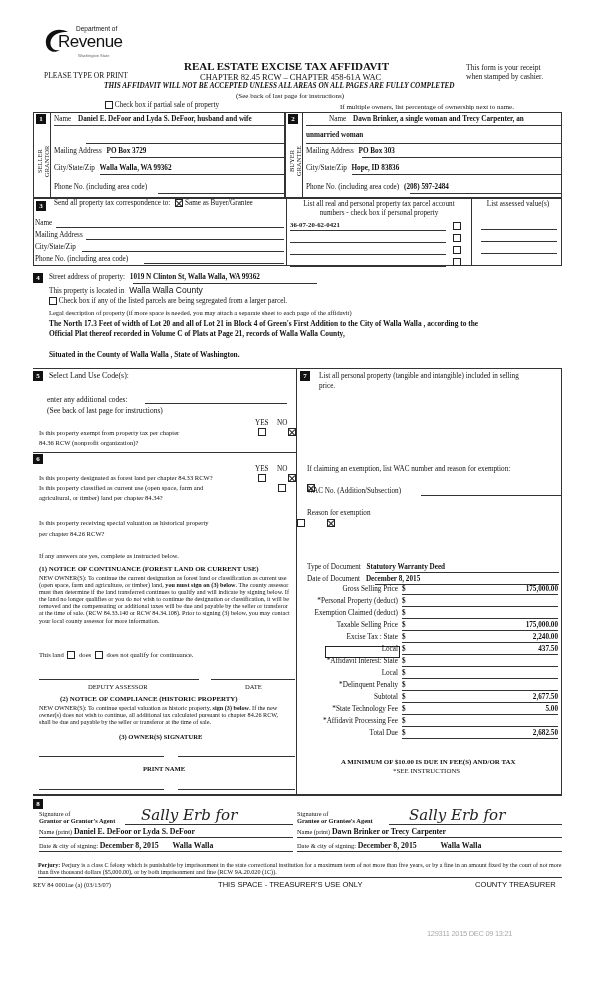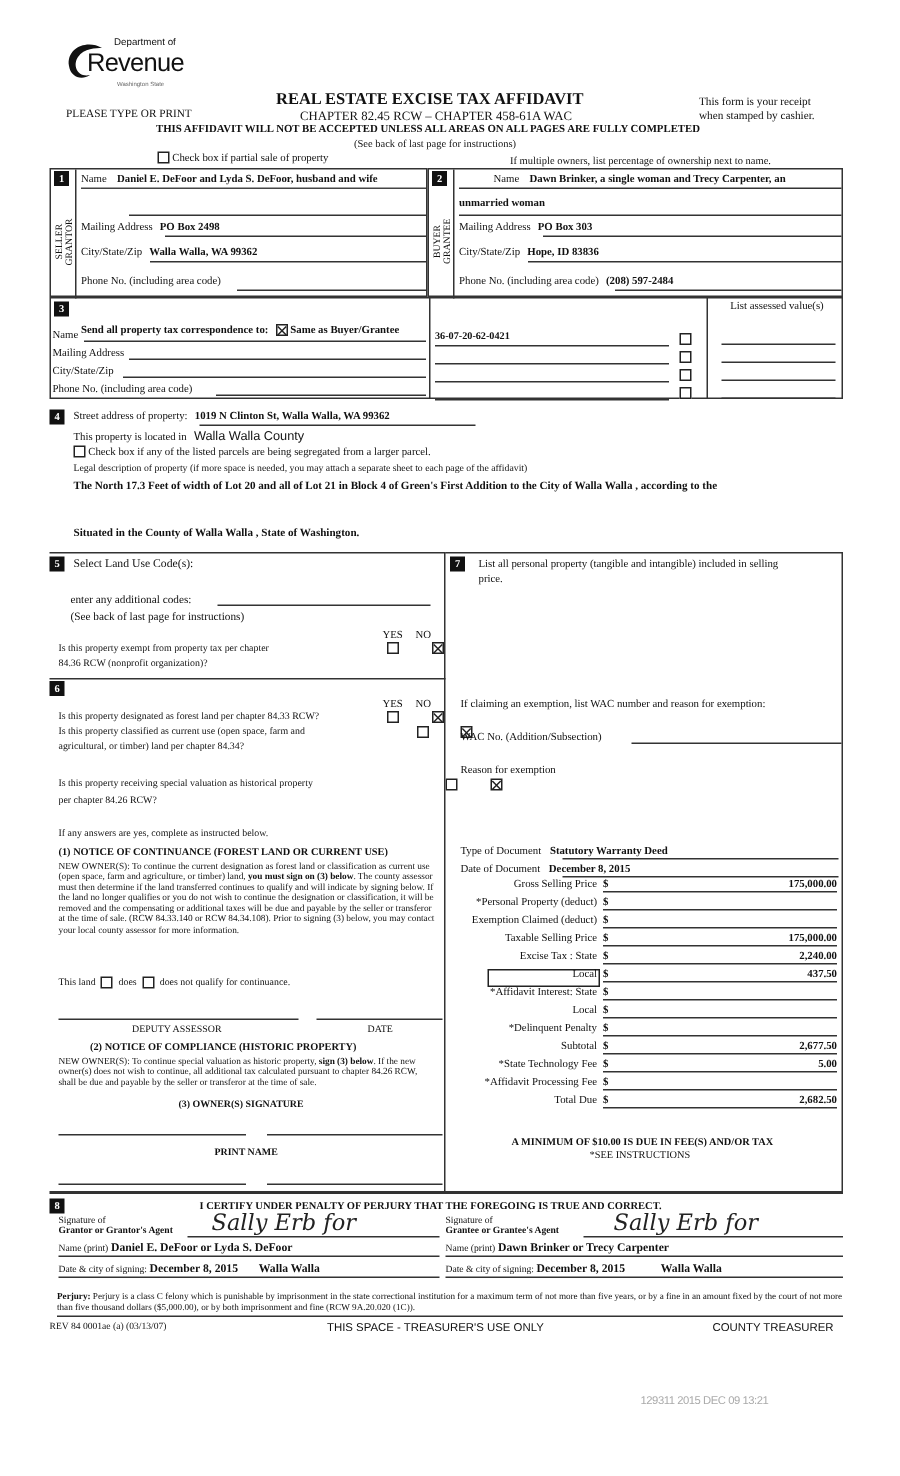--- a/index.html
+++ b/index.html
@@ -30,21 +30,21 @@
   <svg width="30" height="30" viewBox="0 0 30 30" style="position:absolute;left:0;top:4px;">
     <path d="M26 6 C16 0, 2 6, 4 18 C5 25, 12 28, 18 24 C10 26, 6 18, 10 12 C14 6, 22 6, 26 6 Z" fill="#111"></path>
   </svg>
   <span class="sans abs" style="left:34px;top:3px;font-size:6.5px;">Department of</span>
   <span class="sans abs" style="left:16px;top:10px;font-size:17px;letter-spacing:-0.5px;">Revenue</span>
   <span class="sans abs" style="left:36px;top:31px;font-size:4px;color:#666;">Washington State</span>
 </div>
 <div class="row" style="left:44px;top:71px;font-size:7.5px;">PLEASE TYPE OR PRINT</div>
 <div class="row b" style="left:184px;top:60px;font-size:11px;">REAL ESTATE EXCISE TAX AFFIDAVIT</div>
 <div class="row" style="left:200px;top:72px;font-size:8.5px;">CHAPTER 82.45 RCW – CHAPTER 458-61A WAC</div>
-<div class="row b" style="left:104px;top:82px;font-size:7.2px;">THIS AFFIDAVIT WILL NOT BE ACCEPTED UNLESS ALL AREAS ON ALL PAGES ARE FULLY COMPLETED</div>
+<div class="row b" style="left:104px;top:82px;font-size:7.2px;font-style:italic;">THIS AFFIDAVIT WILL NOT BE ACCEPTED UNLESS ALL AREAS ON ALL PAGES ARE FULLY COMPLETED</div>
 <div class="row" style="left:236px;top:92px;font-size:7px;">(See back of last page for instructions)</div>
 <div class="row" style="left:466px;top:63px;font-size:7.5px;line-height:9px;">
   <div>This form is your receipt</div>
   <div>when stamped by cashier.</div>
 </div>
 <div class="row" style="left:105px;top:101px;font-size:7.2px;">
   <span class="cb"></span>
   <span>Check box if partial sale of property</span>
 </div>
 <div class="row" style="left:340px;top:103px;font-size:7px;">If multiple owners, list percentage of ownership next to name.</div>
@@ -57,21 +57,21 @@
     </div>
   </div>
   <div class="row" style="left:20px;top:2px;">
     <span>Name</span>
     <span class="b" style="margin-left:5px;">Daniel E. DeFoor and Lyda S. DeFoor, husband and wife</span>
   </div>
   <div class="abs line" style="left:20px;top:12px;width:230px;border-color:#444;"></div>
   <div class="abs line" style="left:52px;top:30px;width:198px;"></div>
   <div class="row" style="left:20px;top:34px;">
     <span>Mailing Address</span>
-    <span class="b" style="margin-left:3px;">PO Box 2498</span>
+    <span class="b" style="margin-left:3px;">PO Box 3729</span>
   </div>
   <div class="abs line" style="left:76px;top:44px;width:174px;"></div>
   <div class="row" style="left:20px;top:51px;">
     <span>City/State/Zip</span>
     <span class="b" style="margin-left:3px;">Walla Walla, WA  99362</span>
   </div>
   <div class="abs line" style="left:66px;top:61px;width:184px;"></div>
   <div class="row" style="left:20px;top:70px;">
     <span>Phone No. (including area code)</span>
     <span class="b"></span>
@@ -105,35 +105,39 @@
   <div class="abs line" style="left:66px;top:61px;width:209px;"></div>
   <div class="row" style="left:20px;top:70px;">
     <span>Phone No. (including area code)</span>
     <span class="b" style="margin-left:3px;">(208) 597-2484</span>
   </div>
   <div class="abs line" style="left:124px;top:80px;width:151px;"></div>
 </div>
 
 <div class="abs" style="left:33px;top:198px;width:529px;height:68px;border:1px solid #333;">
   <span class="num abs" style="left:2px;top:2px;">3</span>
-  <div class="row" style="left:20px;top:17px;font-weight:bold;">
+  <div class="row" style="left:20px;top:0;">
     <span>Send all property tax correspondence to:</span>
     <span class="cb x" style="margin-left:3px;"></span>
     <span>Same as Buyer/Grantee</span>
   </div>
   <div class="row" style="left:1px;top:20px;">Name</div>
   <div class="abs line" style="left:22px;top:28px;width:228px;"></div>
   <div class="row" style="left:1px;top:32px;">Mailing Address</div>
   <div class="abs line" style="left:52px;top:40px;width:198px;"></div>
   <div class="row" style="left:1px;top:44px;">City/State/Zip</div>
   <div class="abs line" style="left:48px;top:52px;width:202px;"></div>
   <div class="row" style="left:1px;top:56px;">Phone No. (including area code)</div>
   <div class="abs line" style="left:110px;top:64px;width:140px;"></div>
 
   <div class="abs" style="left:252px;top:-1px;width:277px;height:68px;border-left:1px solid #333;">
+    <div class="abs" style="left:0;top:2px;width:184px;text-align:center;line-height:9px;">
+      <div>List all real and personal property tax parcel account</div>
+      <div>numbers - check box if personal property</div>
+    </div>
     <div class="abs" style="left:184px;top:0;width:1px;height:68px;background:#333;"></div>
     <div class="abs" style="left:185px;top:2px;width:92px;text-align:center;">List assessed value(s)</div>
     <div id="parcel-rows">
         <div style="position: absolute; left: 0px; top: 23px; width: 277px; height: 12px;">
           <div style="position:absolute;left:3px;top:0;width:156px;height:10px;border-bottom:1px solid #333;font-weight:bold;font-size:6.8px;">36-07-20-62-0421</div>
           <span class="cb" style="position:absolute;left:166px;top:1px;"></span>
           <div style="position:absolute;left:194px;top:0;width:76px;height:9px;border-bottom:1px solid #333;"></div>
         </div>
         <div style="position: absolute; left: 0px; top: 35px; width: 277px; height: 12px;">
           <div style="position:absolute;left:3px;top:0;width:156px;height:10px;border-bottom:1px solid #333;font-weight:bold;font-size:6.8px;"></div>
@@ -164,20 +168,21 @@
   <div class="row" style="left:16px;top:17px;">
     <span>This property is located in</span>
     <span class="sans" style="margin-left:3px;font-size:8.5px;">Walla Walla County</span>
   </div>
   <div class="row" style="left:16px;top:29px;">
     <span class="cb"></span>
     <span>Check box if any of the listed parcels are being segregated from a larger parcel.</span>
   </div>
   <div class="row" style="left:16px;top:41px;font-size:6.5px;">Legal description of property (if more space is needed, you may attach a separate sheet to each page of the affidavit)</div>
   <div class="row b" style="left:16px;top:51px;font-size:7.4px;">The North 17.3 Feet of width of Lot 20 and all of Lot 21 in Block 4 of Green's First Addition to the City of Walla Walla , according to the</div>
+  <div class="row b" style="left:16px;top:61px;font-size:7.4px;">Official Plat thereof recorded in Volume C of Plats at Page 21, records of Walla Walla County,</div>
   <div class="row b" style="left:16px;top:82px;font-size:7.4px;">Situated in the County of Walla Walla , State of Washington.</div>
 </div>
 
 <div class="abs" style="left:33px;top:368px;width:264px;height:84px;border-top:1px solid #333;border-right:1px solid #333;">
   <span class="num abs" style="left:0;top:2px;">5</span>
   <div class="row" style="left:16px;top:2px;font-size:7.8px;">Select Land Use Code(s):</div>
   <div class="row" style="left:14px;top:26px;font-size:7.5px;">enter any additional codes:</div>
   <div class="abs line" style="left:112px;top:34px;width:142px;"></div>
   <div class="row" style="left:14px;top:37px;font-size:7.5px;">(See back of last page for instructions)</div>
   <div class="row" style="left:222px;top:50px;">YES</div>
@@ -309,21 +314,20 @@
       <span class="dol"><span>$</span><span class="val"></span></span>
     </div>
     <div class="money-row" style="top: 729px;">
       <span class="lbl">Total Due</span>
       <span class="dol"><span>$</span><span class="val">2,682.50</span></span>
     </div>
   </div>
 
 <div class="abs" style="left:33px;top:794px;width:529px;height:66px;border-top:2px solid #333;">
   <span class="num abs" style="left:0;top:3px;">8</span>
-  <div class="row b" style="left:100px;top:4px;font-size:7px;">I CERTIFY UNDER PENALTY OF PERJURY THAT THE FOREGOING IS TRUE AND CORRECT.</div>
 
   <div class="row" style="left:6px;top:14px;font-size:6.4px;line-height:7px;">
     <div>Signature of</div>
     <div class="b">Grantor or Grantor's Agent</div>
   </div>
   <div class="row sig" style="left:108px;top:10px;">Sally Erb for</div>
   <div class="abs line" style="left:92px;top:28px;width:168px;"></div>
   <div class="row" style="left:6px;top:31px;">
     <span style="font-size:6.4px;">Name (print)</span>
     <span class="b" style="font-size:7.8px;">Daniel E. DeFoor or Lyda S. DeFoor</span>

